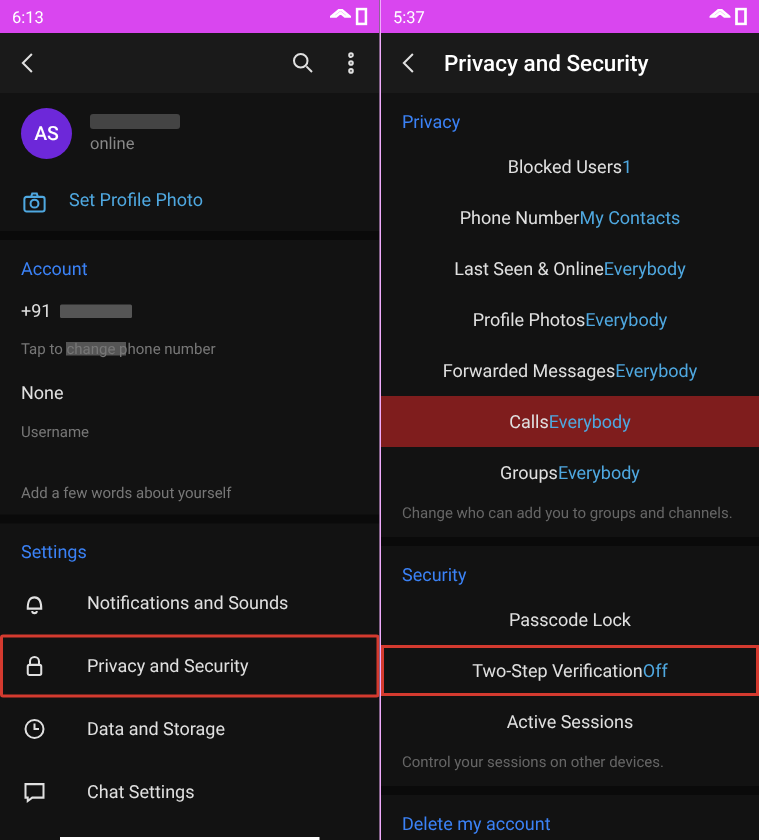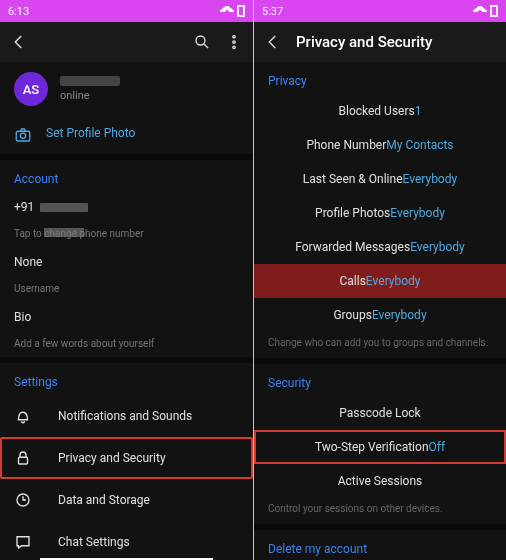--- a/index.html
+++ b/index.html
@@ -92,21 +92,20 @@
         <span>+91</span>
         <span class="redact" style="width:48px"></span>
       </div>
     <div class="info-sub"><span style="background:linear-gradient(#555,#555) 30px 0/40px 9px no-repeat;">Tap to change phone number</span></div>
   </div>
   <div class="info-row">
     <div class="info-main">None</div>
     <div class="info-sub">Username</div>
   </div>
   <div class="info-row">
-    <div class="info-main">Bio</div>
     <div class="info-sub">Add a few words about yourself</div>
   </div>
   <div class="divider"></div>
   <div class="section-header">Settings</div>
 
   <div class="list-item">
     <span class="icon">
         <svg viewBox="0 0 24 24">
           <path d="M6 17 C6 10 8 7 12 7 C16 7 18 10 18 17 Z M10 19 A2 2 0 0 0 14 19"></path>
         </svg>

